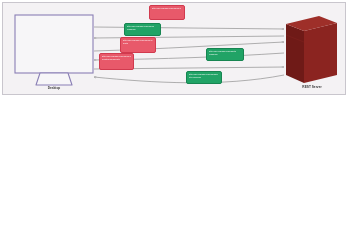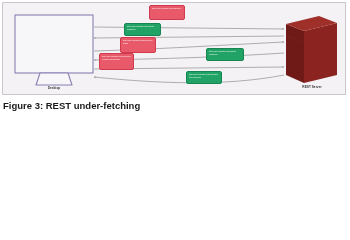--- a/index.html
+++ b/index.html
@@ -154,15 +154,14 @@
     <div class="msg response" style="left:183px; top:68px; width:36px; height:13px;">
       <span class="msg-text">http://api.example.com/comments response</span>
     </div>
 
     <div class="node-label" style="left:30px; top:83px; width:42px;">Desktop</div>
 
     <div class="node-label" style="left:283px; top:82px; width:52px;">REST Server</div>
 
   </div>
 
-  <div id="caption">Figure 3: REST under-fetching</div>
 
 </div>
 
 </body></html>

